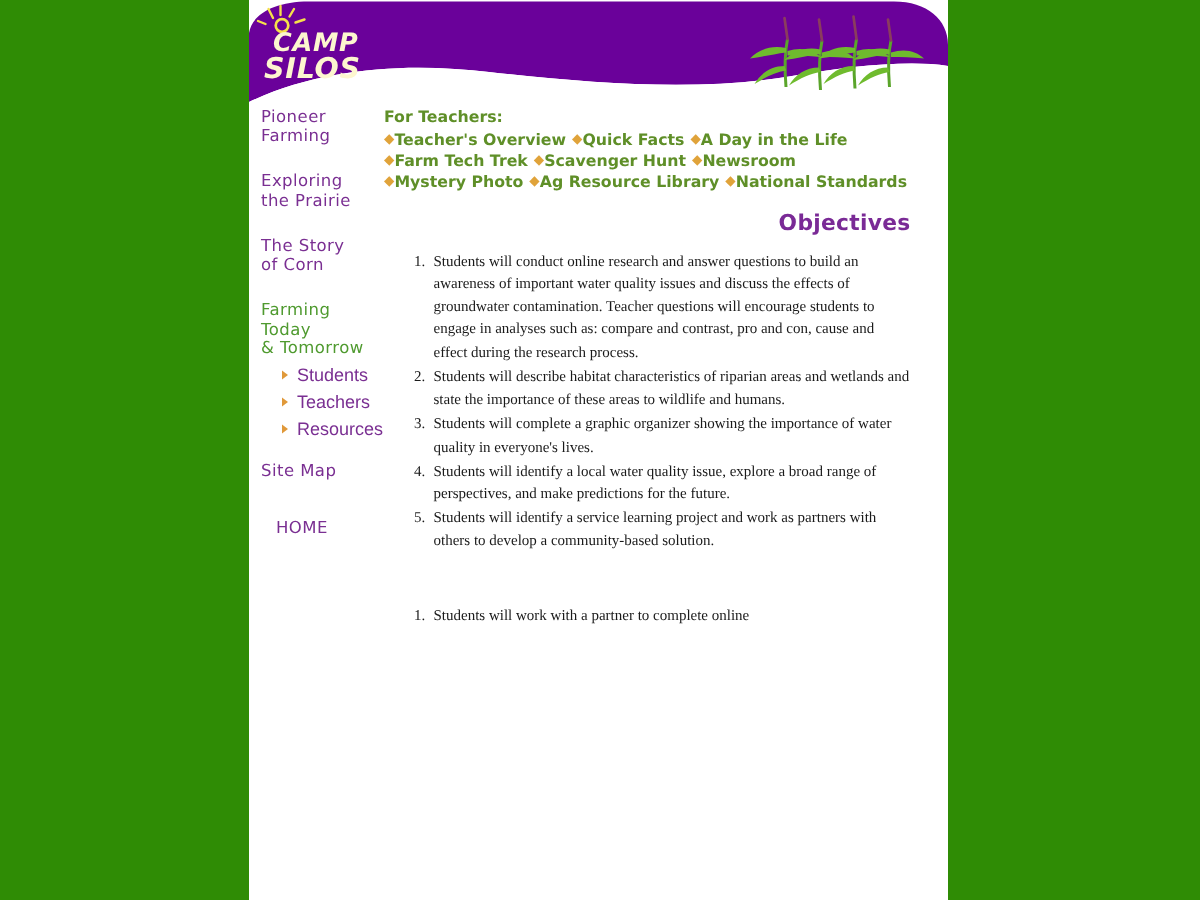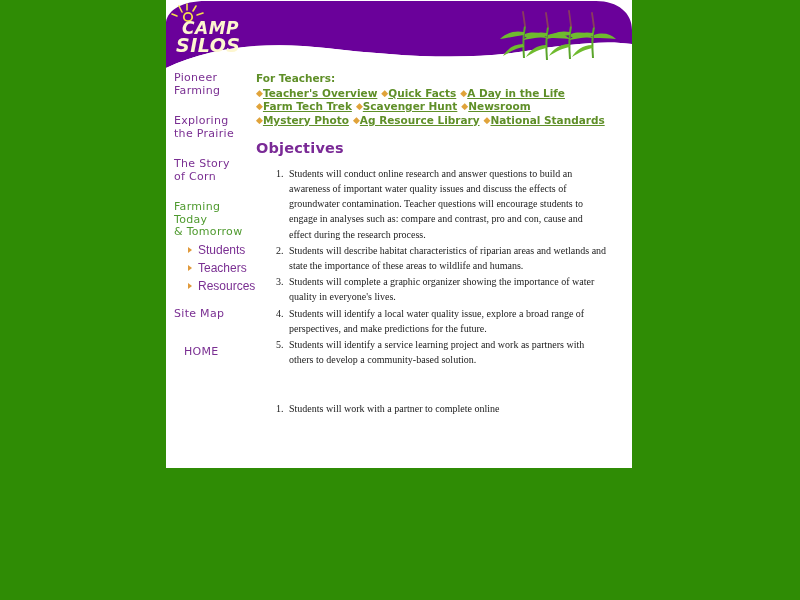--- a/index.html
+++ b/index.html
@@ -13,21 +13,21 @@
     font-family: "Liberation Sans", sans-serif;
     overflow: hidden;
   }
 
   
   #page {
     position: absolute;
     left: 166px;
     top: 0;
     width: 466px;
-    height: 468px;
+    height: 600px;
     background: #ffffff;
     overflow: hidden;
   }
 
   
   #banner {
     position: relative;
     width: 466px;
     height: 68px;
     overflow: hidden;
@@ -103,21 +103,20 @@
     font-weight: bold;
     line-height: 13.5px;
   }
   #teacher-nav .tn-title {
     color: #5f8f28;
     margin-bottom: 1px;
   }
   .tn-row { white-space: nowrap; }
   .tn-link {
     color: #5f8f28;
-    text-decoration: underline;
     cursor: pointer;
   }
   .tn-bullet {
     color: #e0a33a;
     font-size: 9px;
     vertical-align: middle;
   }
   .tn-sp { display: inline-block; width: 4px; }
 
   
@@ -129,20 +128,21 @@
   #title-graphic svg { display: block; }
 
   
   h2.section {
     font-family: "DejaVu Sans", sans-serif;
     font-size: 14.5px;
     font-weight: bold;
     color: #7a2a96;
     margin: 12px 0 10px 0;
     letter-spacing: 0.2px;
+    text-align: right;
   }
   ol.objlist {
     font-family: "Liberation Serif", serif;
     font-size: 10px;
     line-height: 15.2px;
     color: #1a1a1a;
     margin: 0 0 0 0;
     padding-left: 30px;
   }
   ol.objlist > li {

